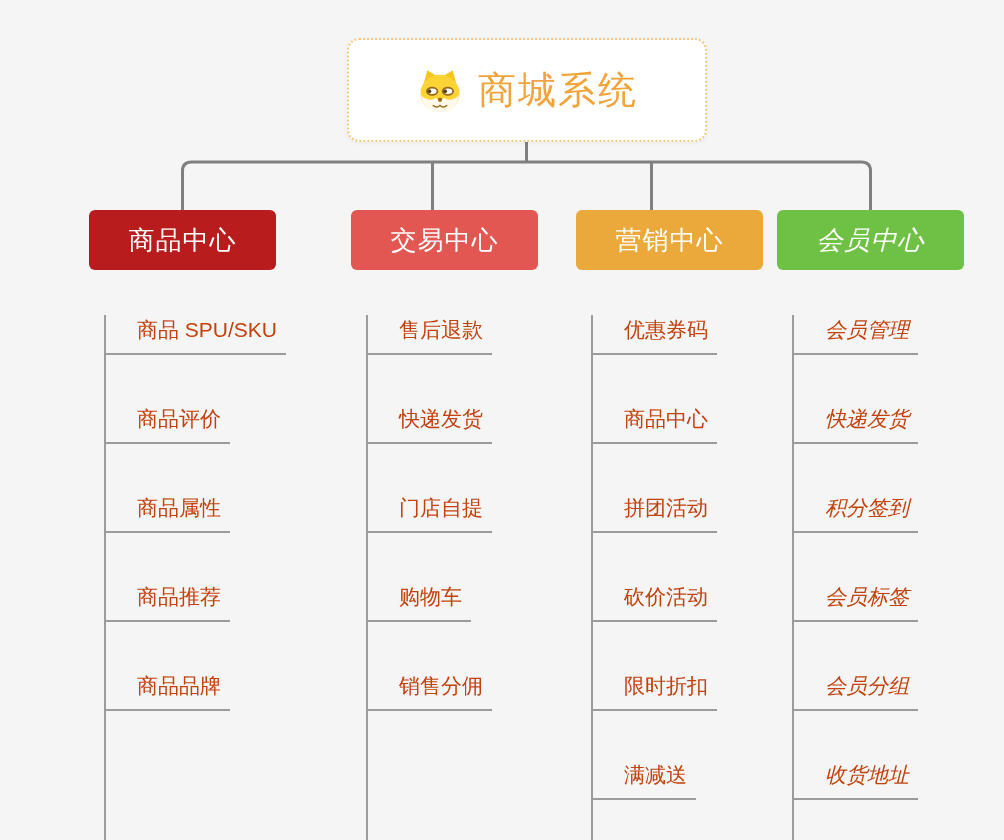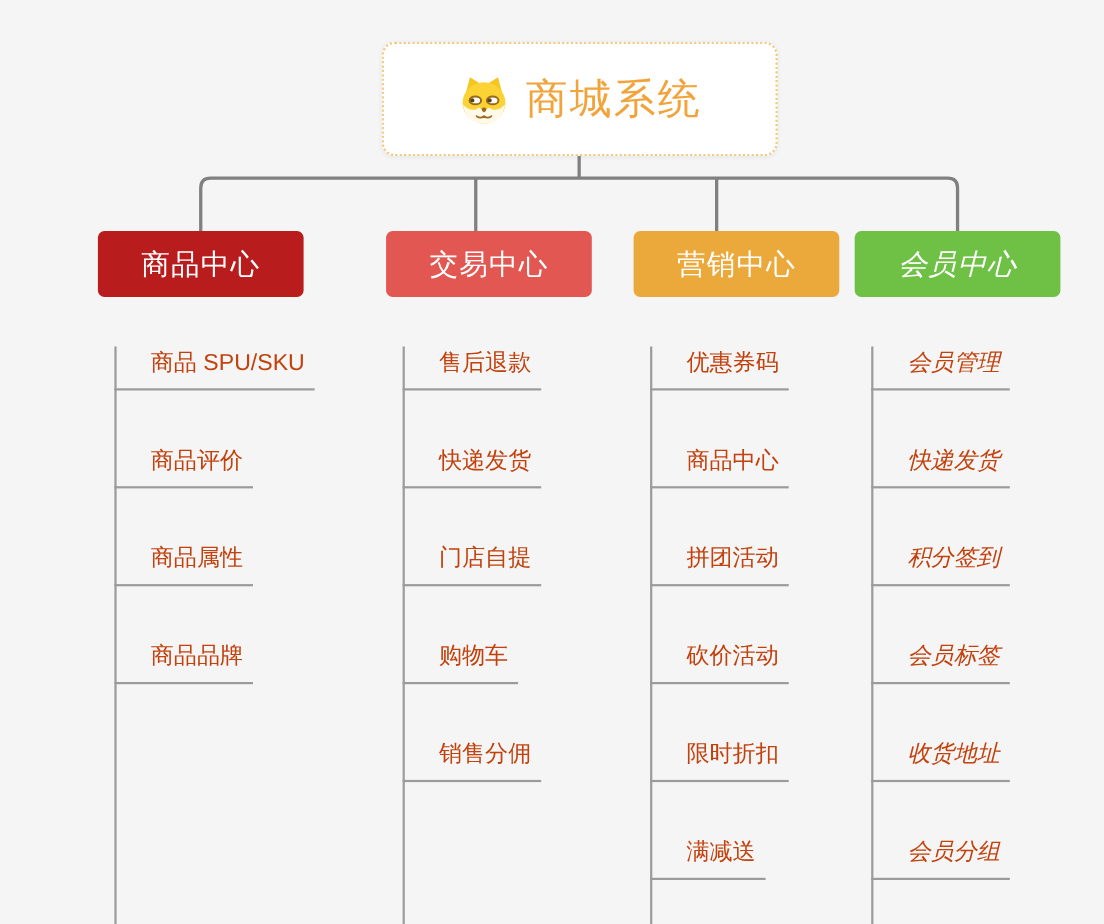--- a/index.html
+++ b/index.html
@@ -62,20 +62,21 @@
   </div>
 
   <div id="columns">
       <div class="column" style="left: 57px;">
         <div class="branch-box" style="background: #b91c1c;">商品中心</div>
         <div class="children">
           <div class="trunk"></div>
           <div class="child">商品 SPU/SKU</div>
           <div class="child">商品评价</div>
           <div class="child">商品属性</div>
+          <div class="child">商品推荐</div>
           <div class="child">商品品牌</div>
         </div>
       </div>
       <div class="column" style="left: 319px;">
         <div class="branch-box" style="background: rgb(226, 87, 82);">交易中心</div>
         <div class="children">
           <div class="trunk"></div>
           <div class="child">售后退款</div>
           <div class="child">快递发货</div>
           <div class="child">门店自提</div>
@@ -96,19 +97,19 @@
         </div>
       </div>
       <div class="column" style="left: 745px; font-style: italic;">
         <div class="branch-box" style="background: rgb(110, 193, 69);">会员中心</div>
         <div class="children">
           <div class="trunk"></div>
           <div class="child">会员管理</div>
           <div class="child">快递发货</div>
           <div class="child">积分签到</div>
           <div class="child">会员标签</div>
+          <div class="child">会员分组</div>
           <div class="child">收货地址</div>
-          <div class="child">会员分组</div>
         </div>
       </div>
     </div>
 
 </div>
 
 </body></html>

